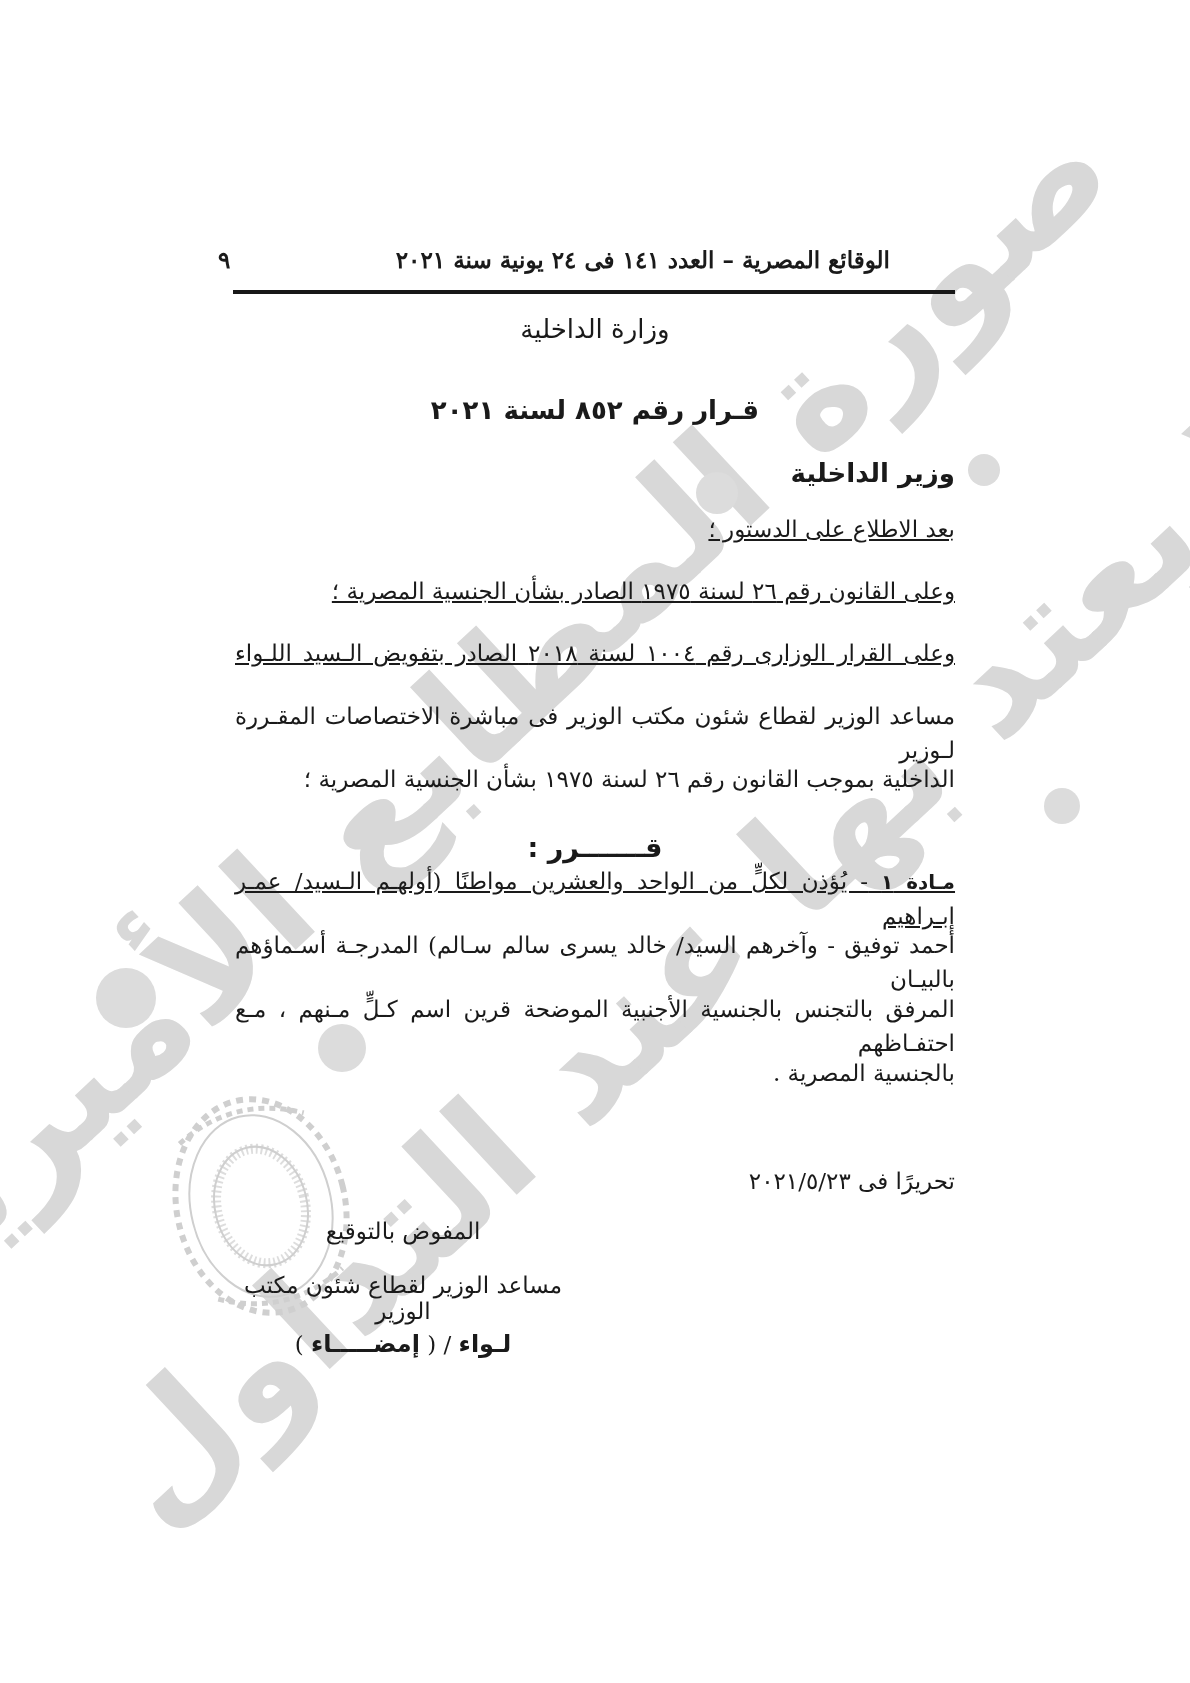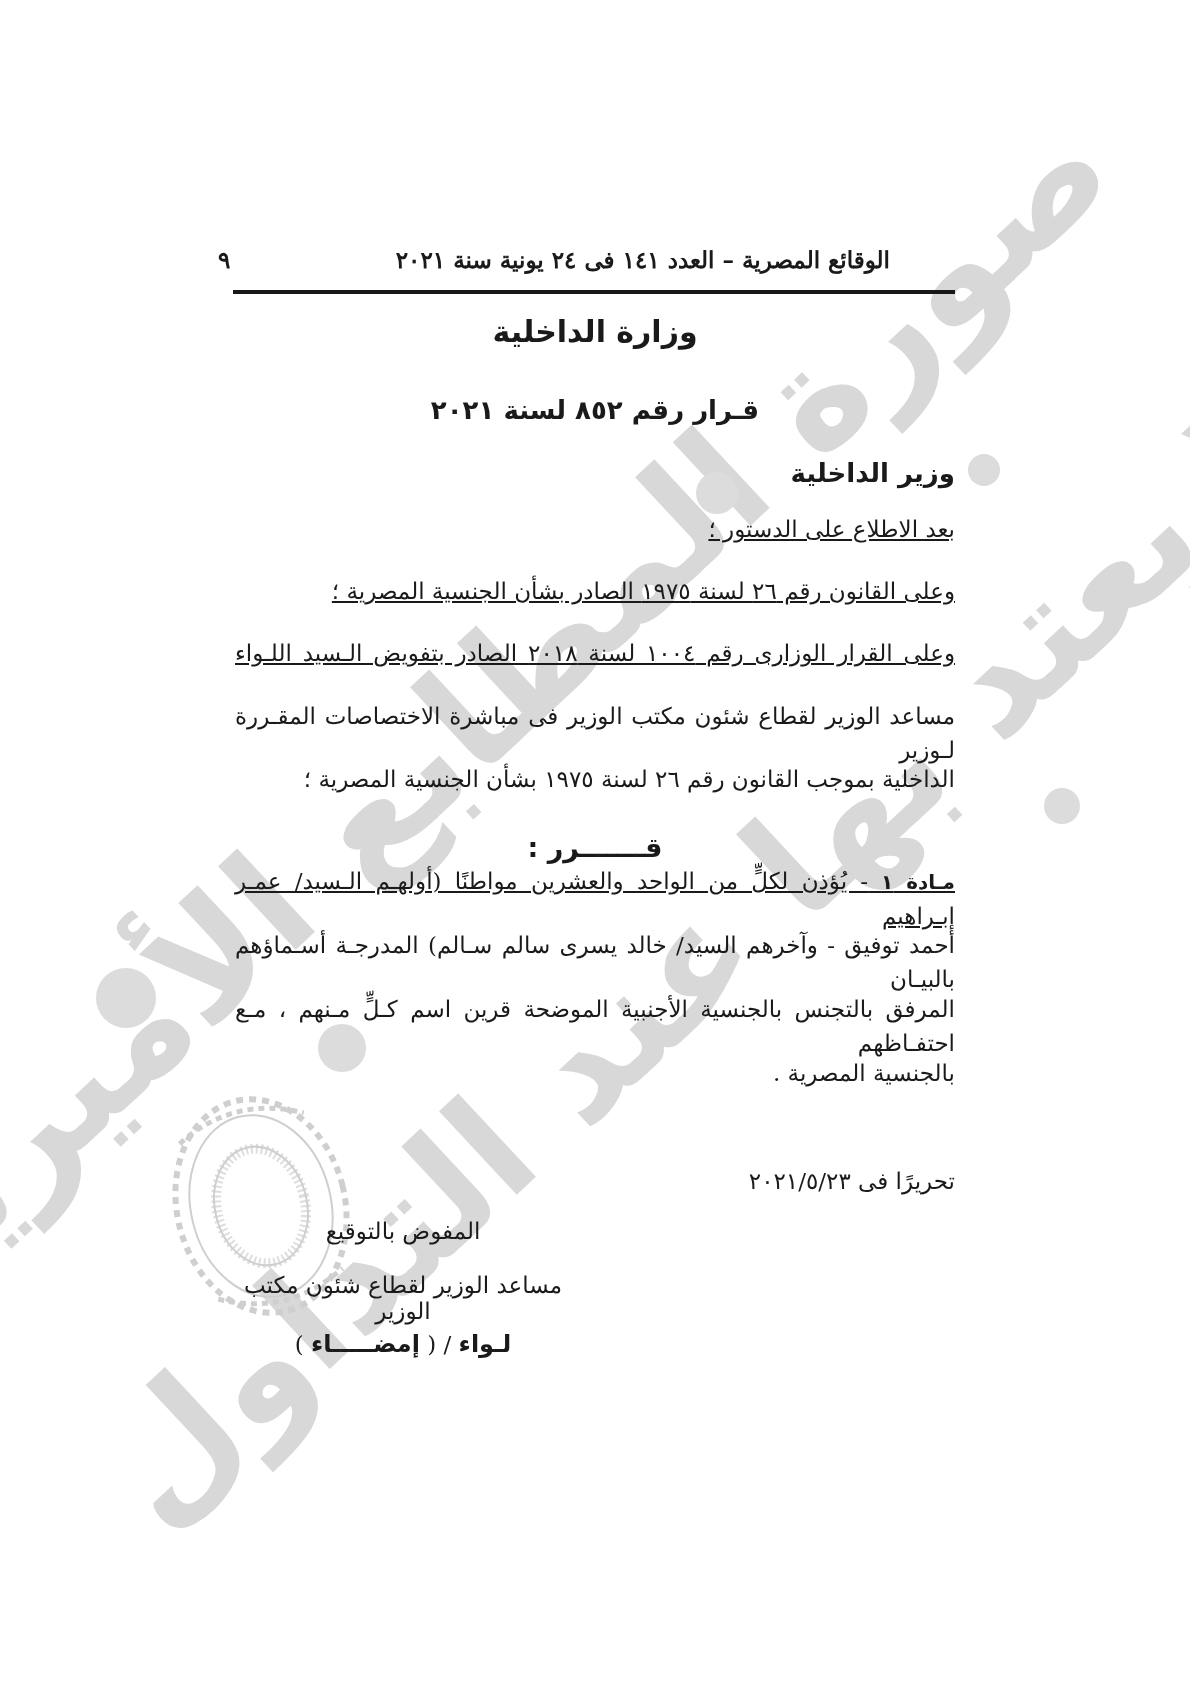--- a/index.html
+++ b/index.html
@@ -30,21 +30,21 @@
     font-size:23px;font-weight:700;direction:rtl;
   }
   .hdr-line{
     position:absolute;right:300px;top:246px;
     font-size:23px;font-weight:700;direction:rtl;white-space:nowrap;
   }
   .rule{position:absolute;left:233px;top:290px;width:722px;height:4px;background:#181818;}
   .col{position:absolute;left:235px;width:720px;direction:rtl;}
   .c-center{text-align:center;}
   .c-right{text-align:right;}
-  .t-title{font-family:"DejaVu Sans","Liberation Sans",sans-serif;font-weight:700;font-size:30px;}
+  .t-title{font-family:"DejaVu Sans","Liberation Sans",sans-serif;font-weight:400;font-size:26px;}
   .t-sub{font-family:"DejaVu Sans","Liberation Sans",sans-serif;font-weight:900;font-size:26px;margin-top:12px;}
   .t-body{font-size:23px;line-height:34px;}
   .t-bold{font-family:"DejaVu Sans","Liberation Sans",sans-serif;font-weight:900;}
   .indent{padding-right:56px;text-decoration:underline;}
   .justify{text-align:justify;text-align-last:justify;}
   .sig{position:absolute;left:233px;width:340px;direction:rtl;text-align:center;font-size:23px;} 
 </style>
 </head>
 <body>
 

